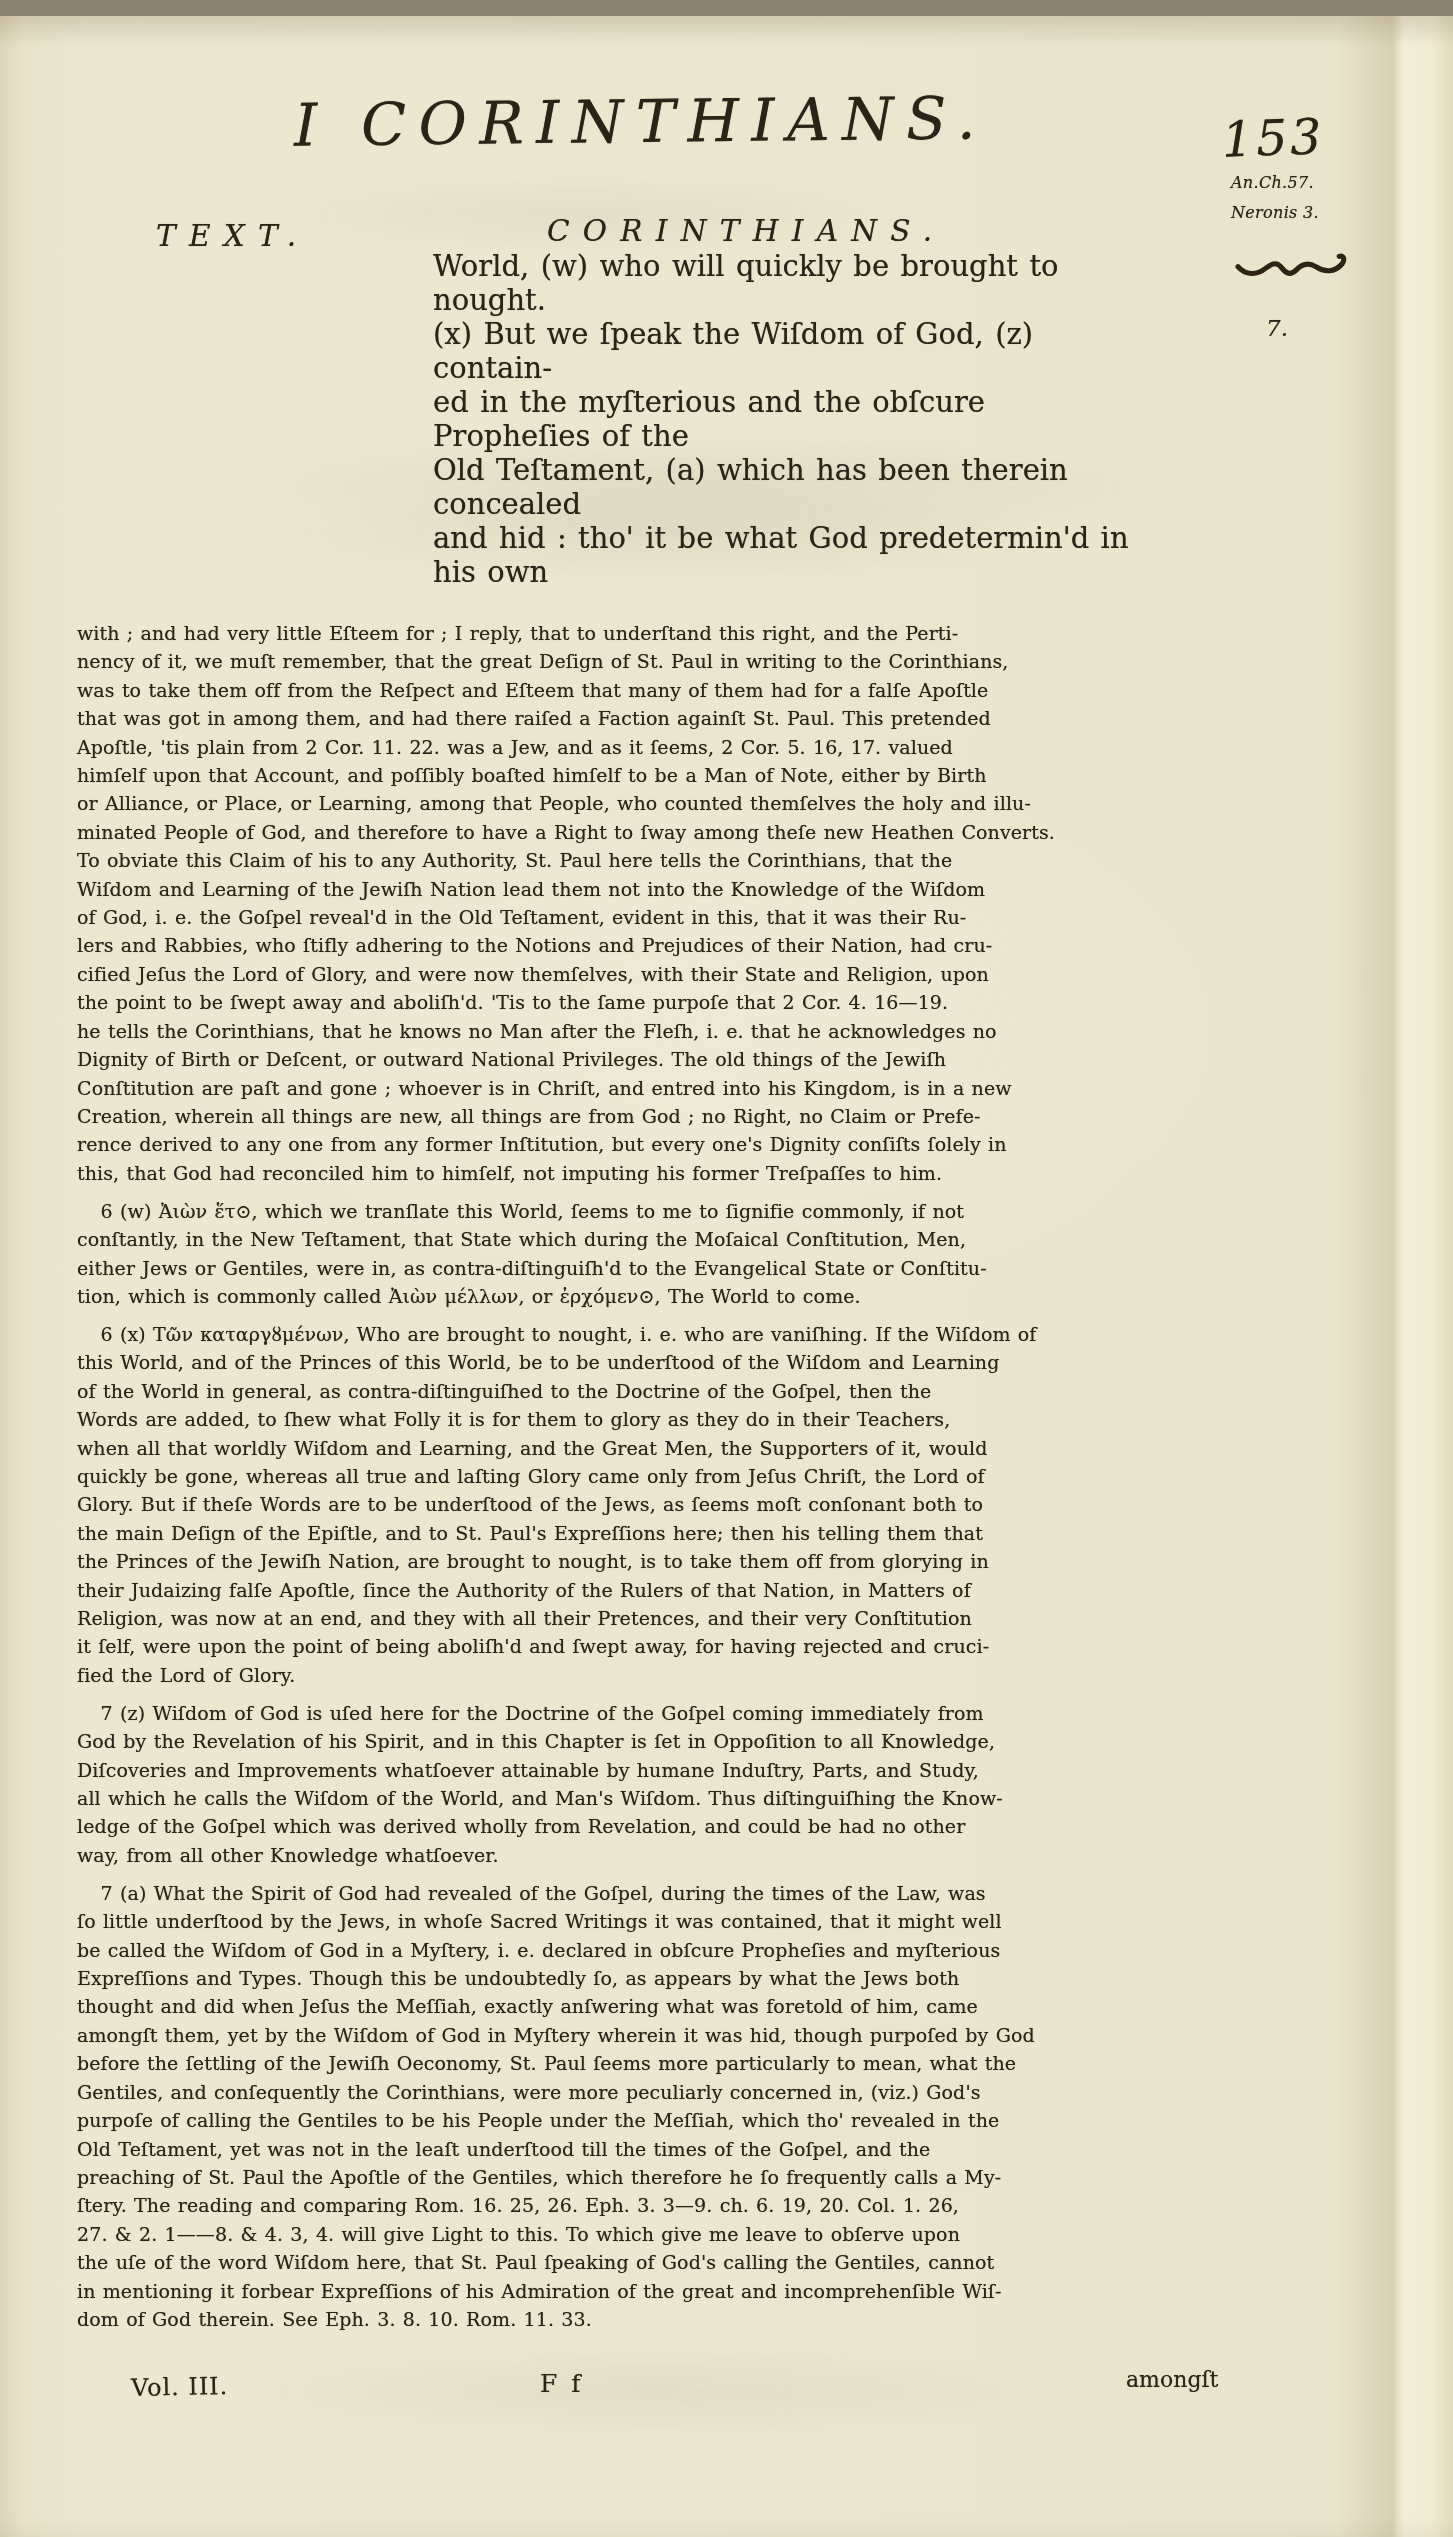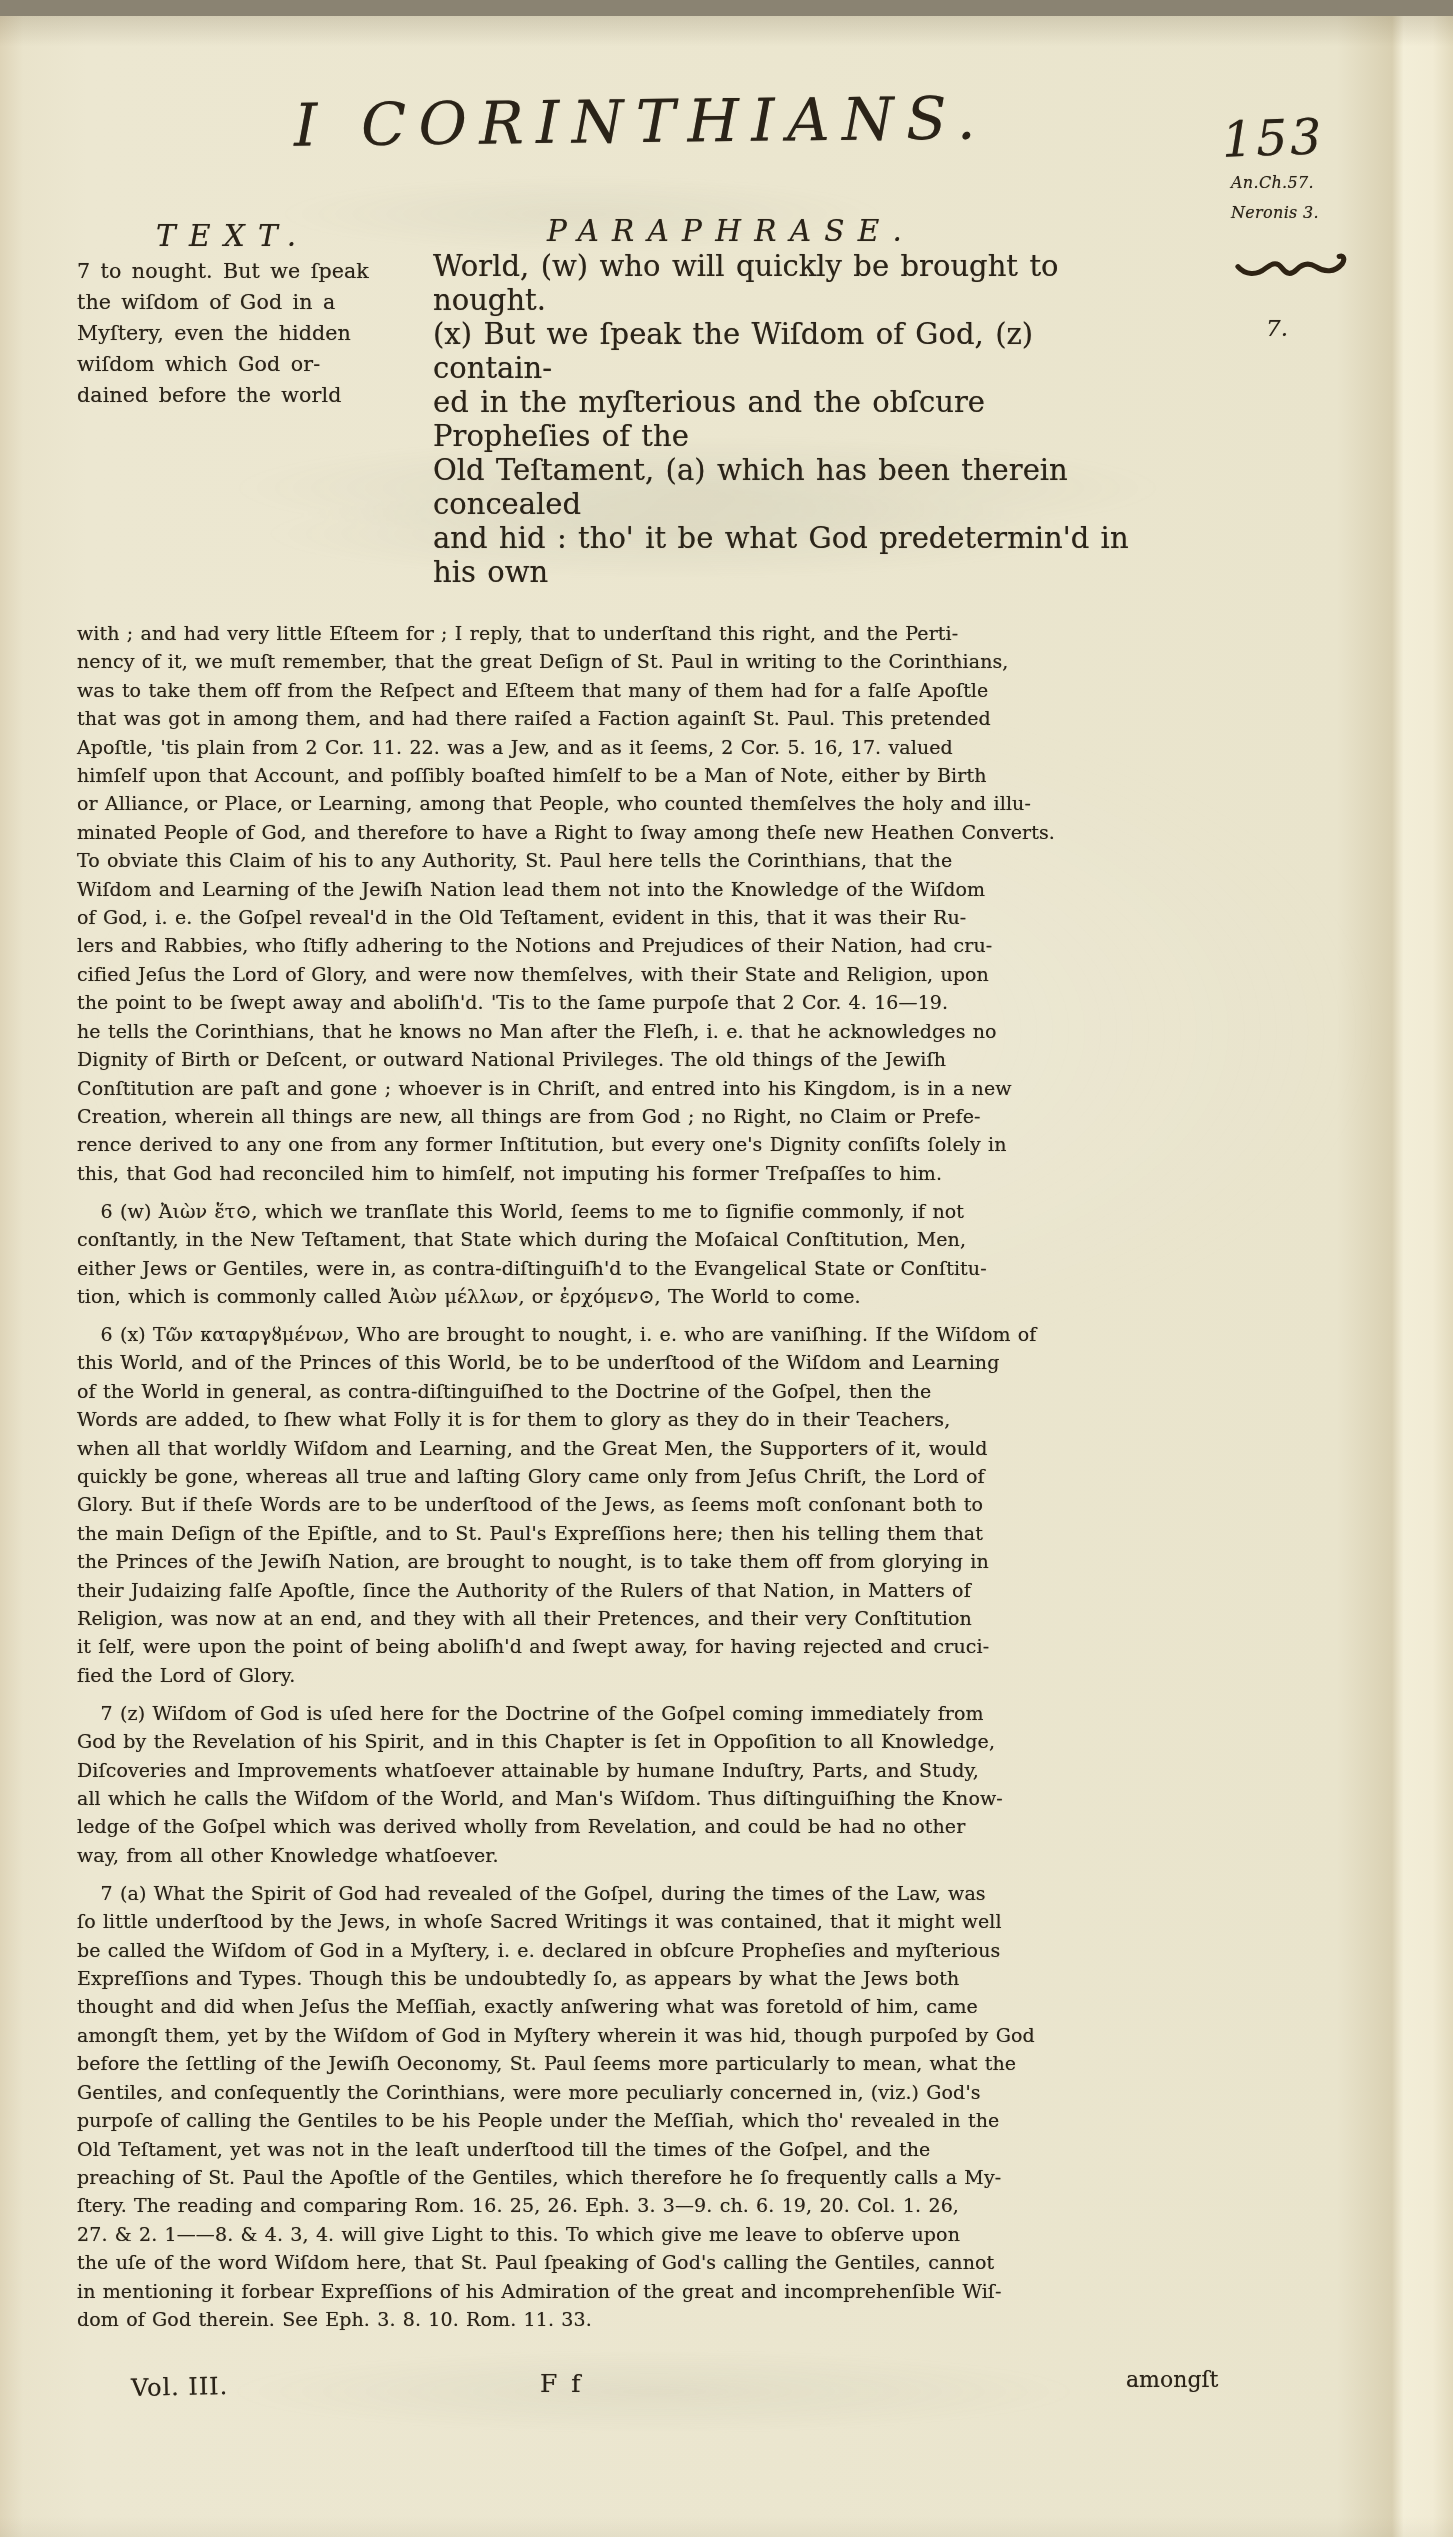--- a/index.html
+++ b/index.html
@@ -85,27 +85,22 @@
   <div class="abs margin-date">
     <div class="ink">An.Ch.57.</div>
     <div class="ink">Neronis 3.</div>
   </div>
   <svg class="abs flourish" width="116" height="34" viewBox="0 0 158 46" aria-hidden="true">
     <path d="M4 28 C 14 40, 30 40, 42 30 C 52 22, 58 22, 64 30 C 70 38, 76 40, 84 32
              C 92 24, 100 22, 110 28 C 122 36, 136 36, 146 24 C 150 18, 148 12, 142 14" fill="none" stroke="#2e2314" stroke-width="7" stroke-linecap="round"></path>
   </svg>
 
   <div class="abs col-header text-header ink">TEXT.</div>
-  <div class="abs col-header para-header ink">PARAPHRASE.</div>
+  <div class="abs col-header para-header ink">CORINTHIANS.</div>
 
-  <div class="abs text-col lines ink">7 to nought.  But we ſpeak
-the wiſdom of God in a
-Myſtery, even the hidden
-wiſdom which God or-
-dained before the world</div>
   <div class="abs para-col lines ink">World, (w) who will quickly be brought to nought.
 (x) But we ſpeak the Wiſdom of God, (z) contain-
 ed in the myſterious and the obſcure Propheſies of the
 Old Teſtament, (a) which has been therein concealed
 and hid : tho' it be what God predetermin'd in his own</div>
   <div class="abs margin-verse ink">7.</div>
 
 
   <div class="abs notes-body">
     <p class="note-para lines ink">with ; and had very little Eſteem for ; I reply, that to underſtand this right, and the Perti-

